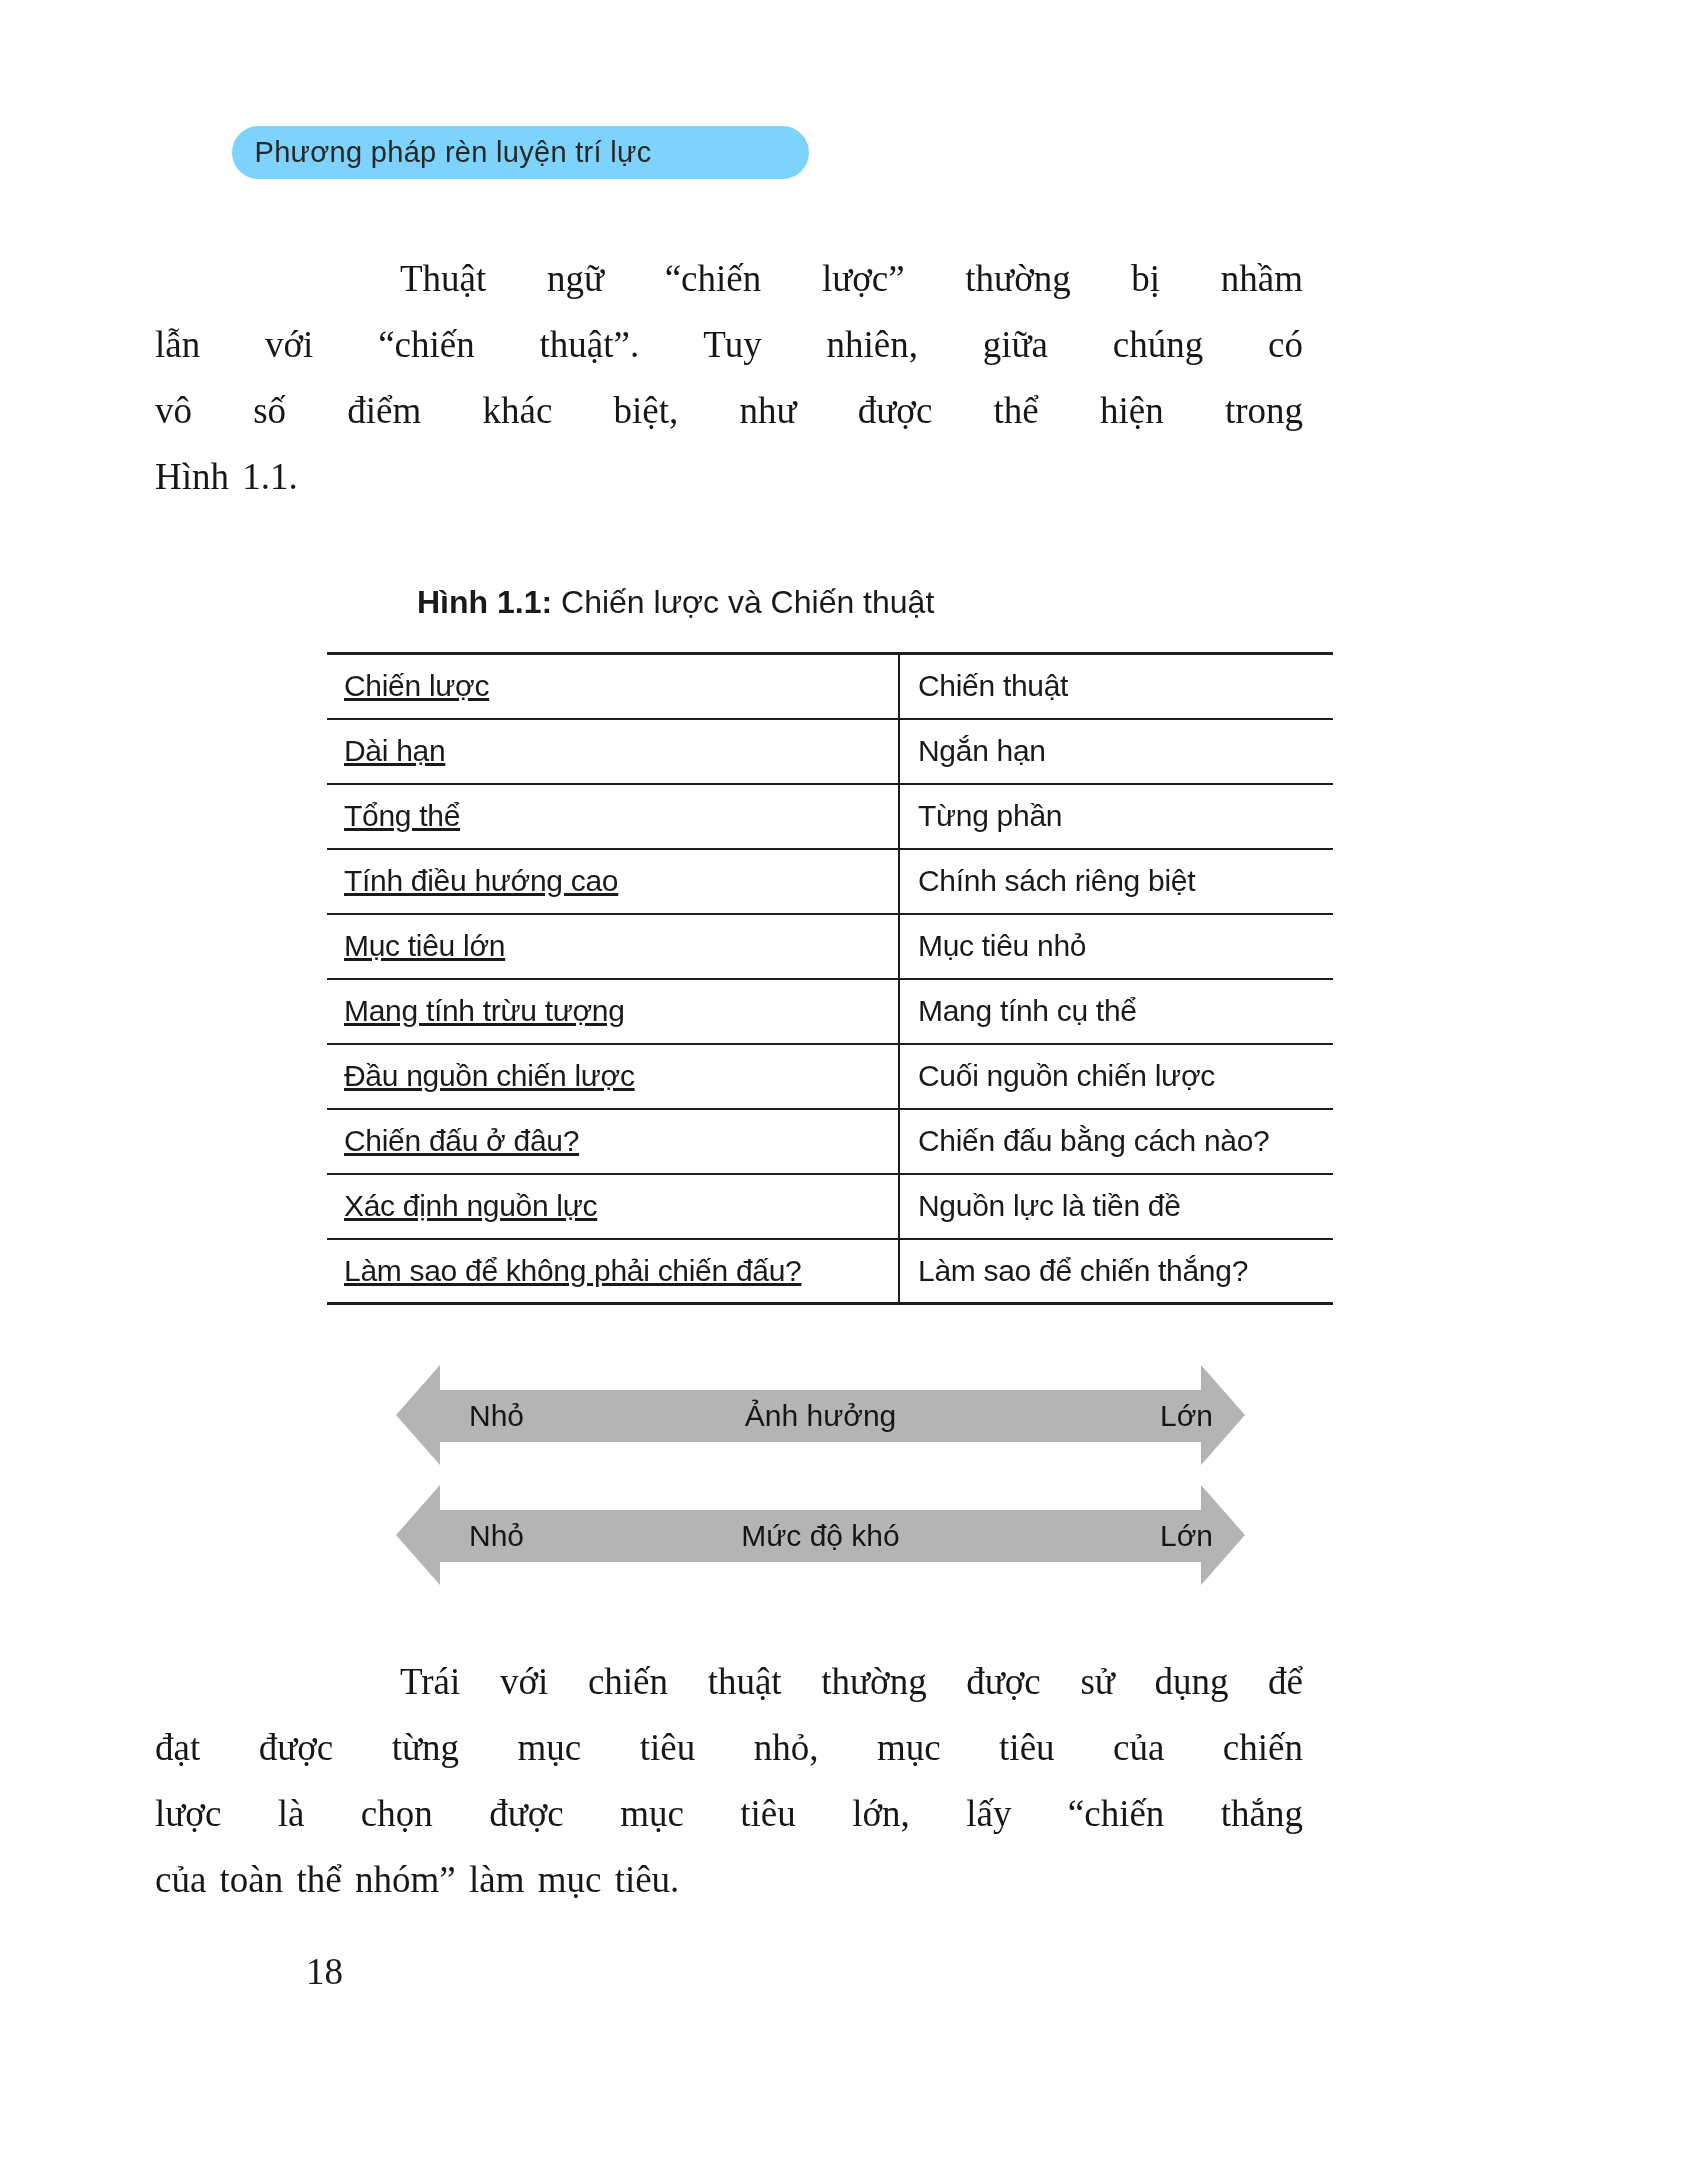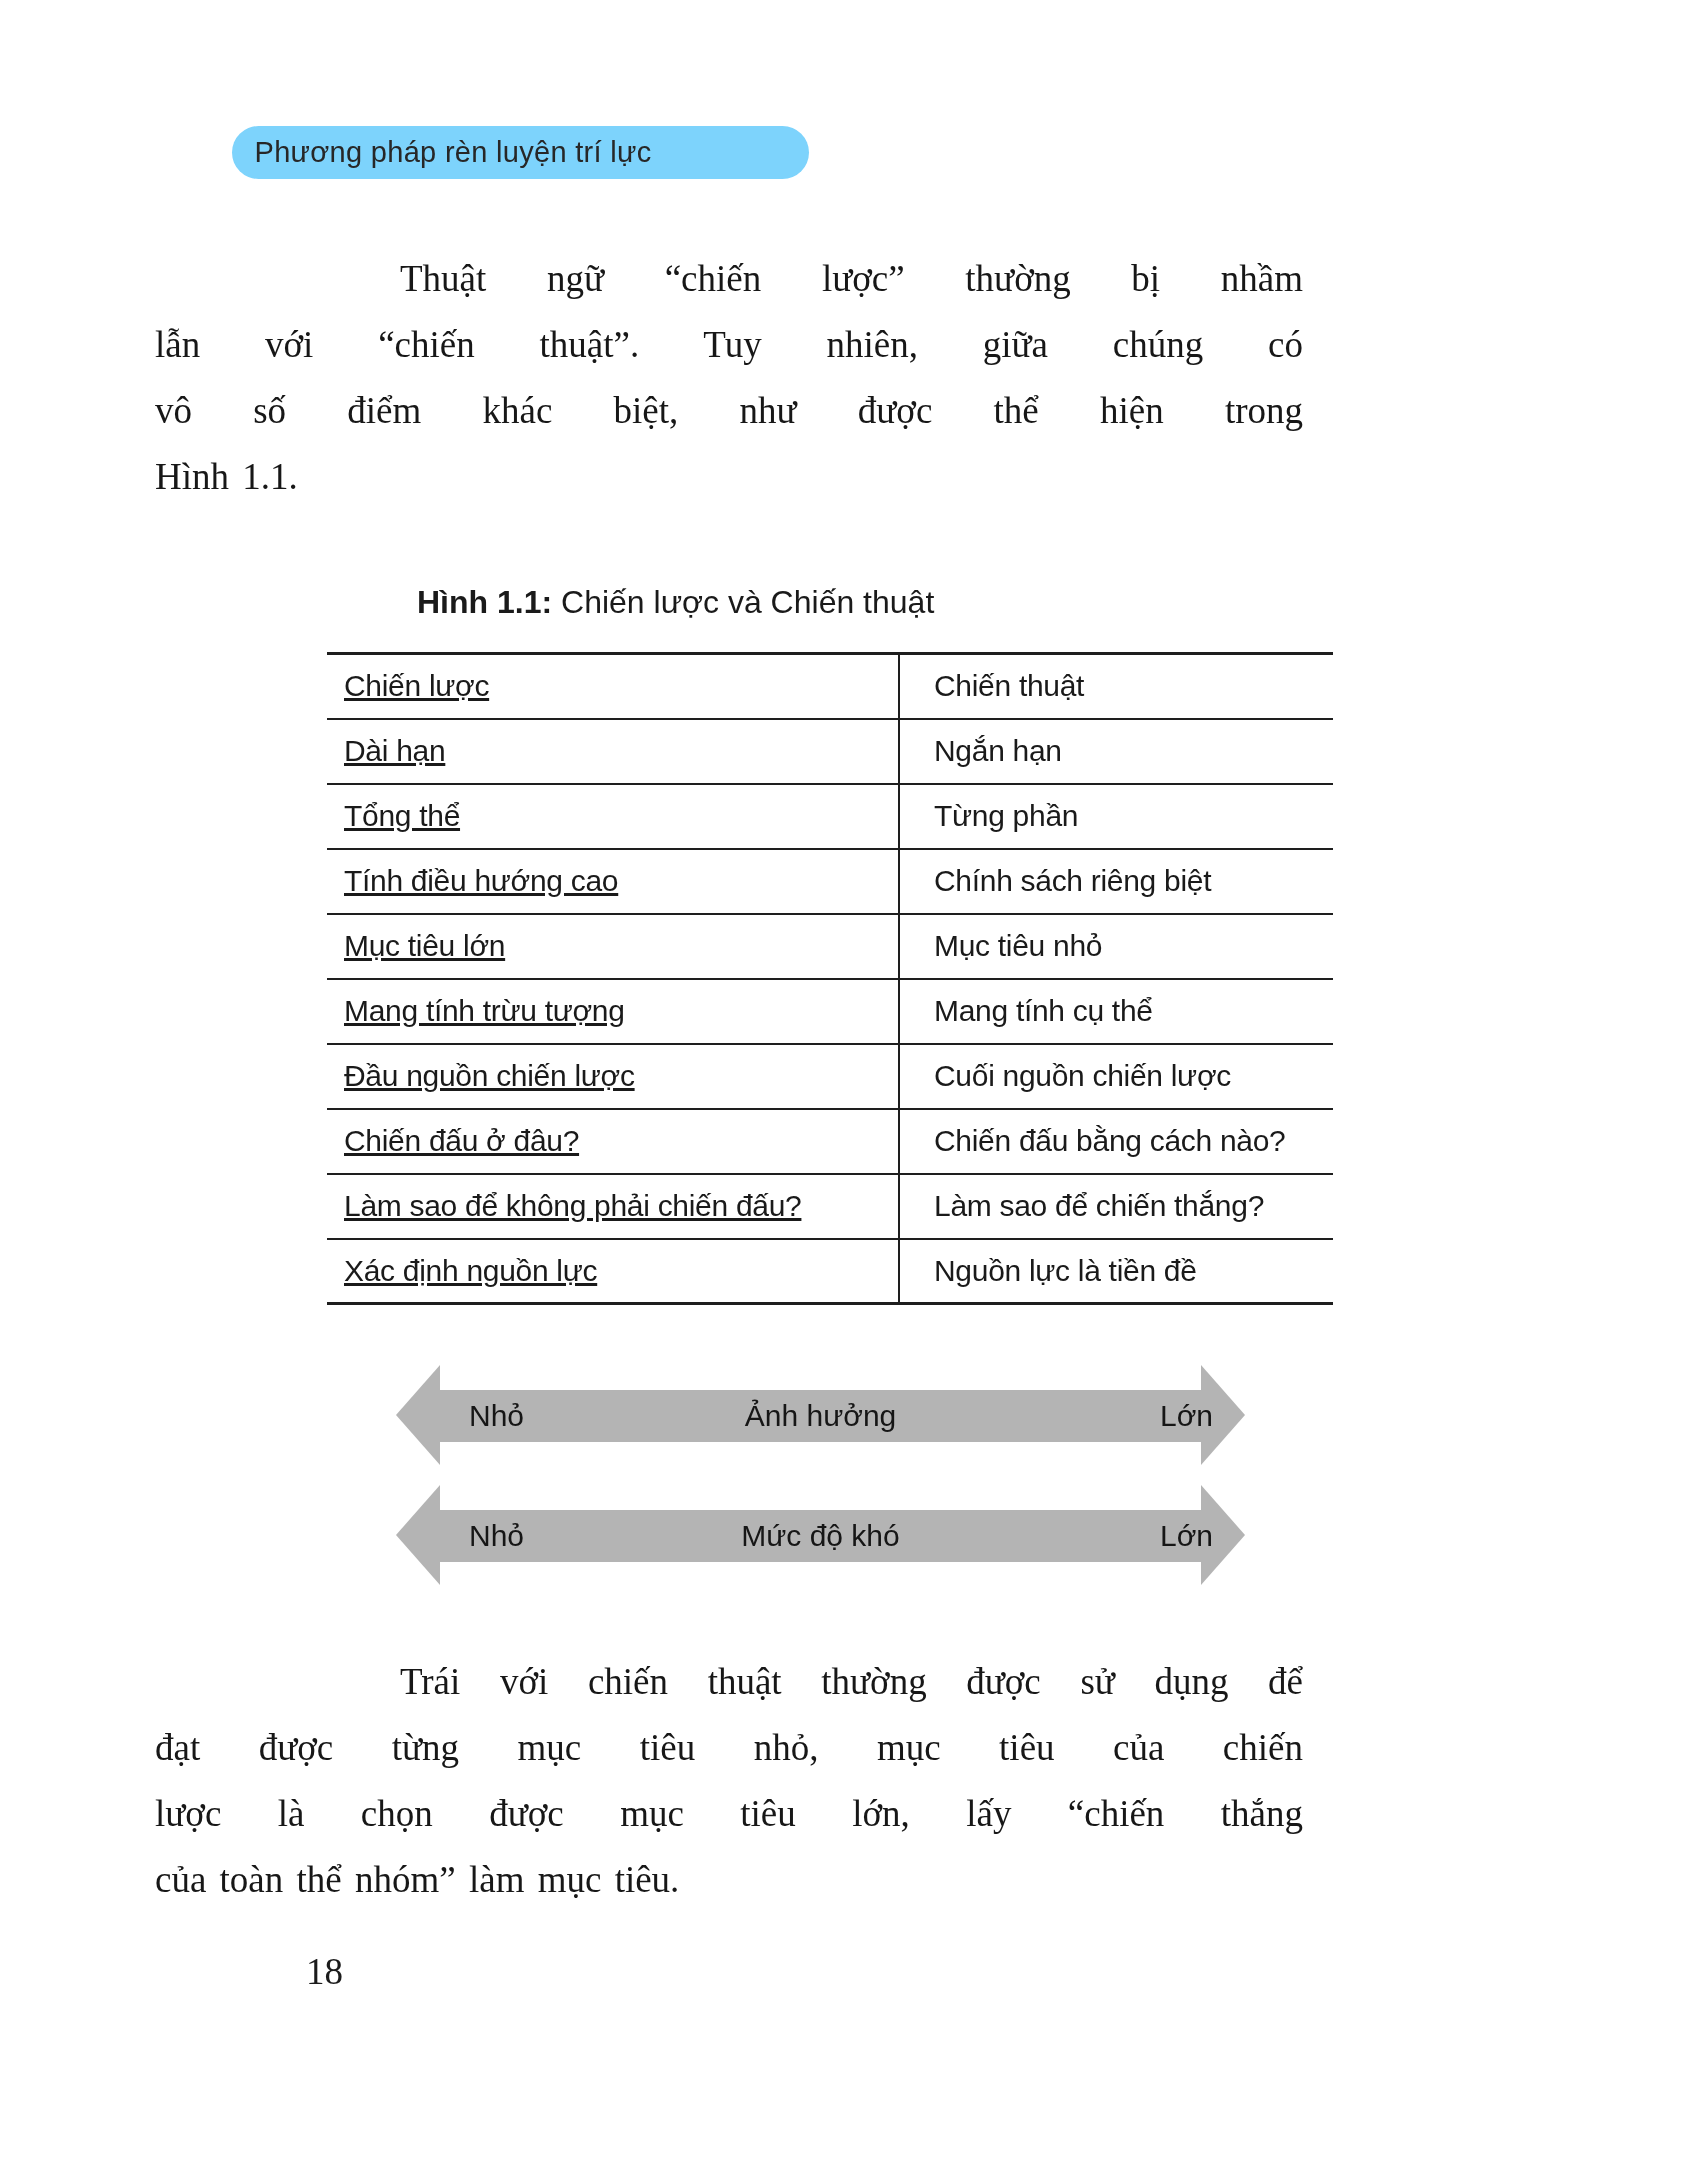--- a/index.html
+++ b/index.html
@@ -62,21 +62,21 @@
     letter-spacing: -0.3px;
   }
   table.cmp td {
     height: 65px;
     vertical-align: middle;
     padding: 0 0 0 17px;
     box-sizing: border-box;
   }
   table.cmp tr + tr td { border-top: 2.6px solid #1e1e1e; }
   table.cmp td.colL { width: 572px; text-decoration: underline; }
-  table.cmp td.colR { border-left: 2px solid #1e1e1e; padding-left: 34px; }
+  table.cmp td.colR { border-left: 2px solid #1e1e1e; padding-left: 18px; }
 
   
   .dbl-arrow {
     position: absolute; left: 396px;
     width: 849px; height: 101px;
   }
   .dbl-arrow .bar {
     position: absolute; left: 42px; right: 42px;
     top: 24.5px; height: 52px;
     background: #b4b4b4;
@@ -159,26 +159,26 @@
     </tr>
     <tr>
       <td class="colL">Đầu nguồn chiến lược</td>
       <td class="colR">Cuối nguồn chiến lược</td>
     </tr>
     <tr>
       <td class="colL">Chiến đấu ở đâu?</td>
       <td class="colR">Chiến đấu bằng cách nào?</td>
     </tr>
     <tr>
+      <td class="colL">Xác định nguồn lực</td>
+      <td class="colR">Nguồn lực là tiền đề</td>
+    </tr>
+    <tr>
       <td class="colL">Làm sao để không phải chiến đấu?</td>
       <td class="colR">Làm sao để chiến thắng?</td>
-    </tr>
-    <tr>
-      <td class="colL">Xác định nguồn lực</td>
-      <td class="colR">Nguồn lực là tiền đề</td>
     </tr>
   </tbody>
 </table>
 
 <div class="dbl-arrow" id="arrow1">
   <div class="head left"></div>
   <div class="bar"></div>
   <div class="head right"></div>
   <div class="labels">
     <span>Nhỏ</span>

